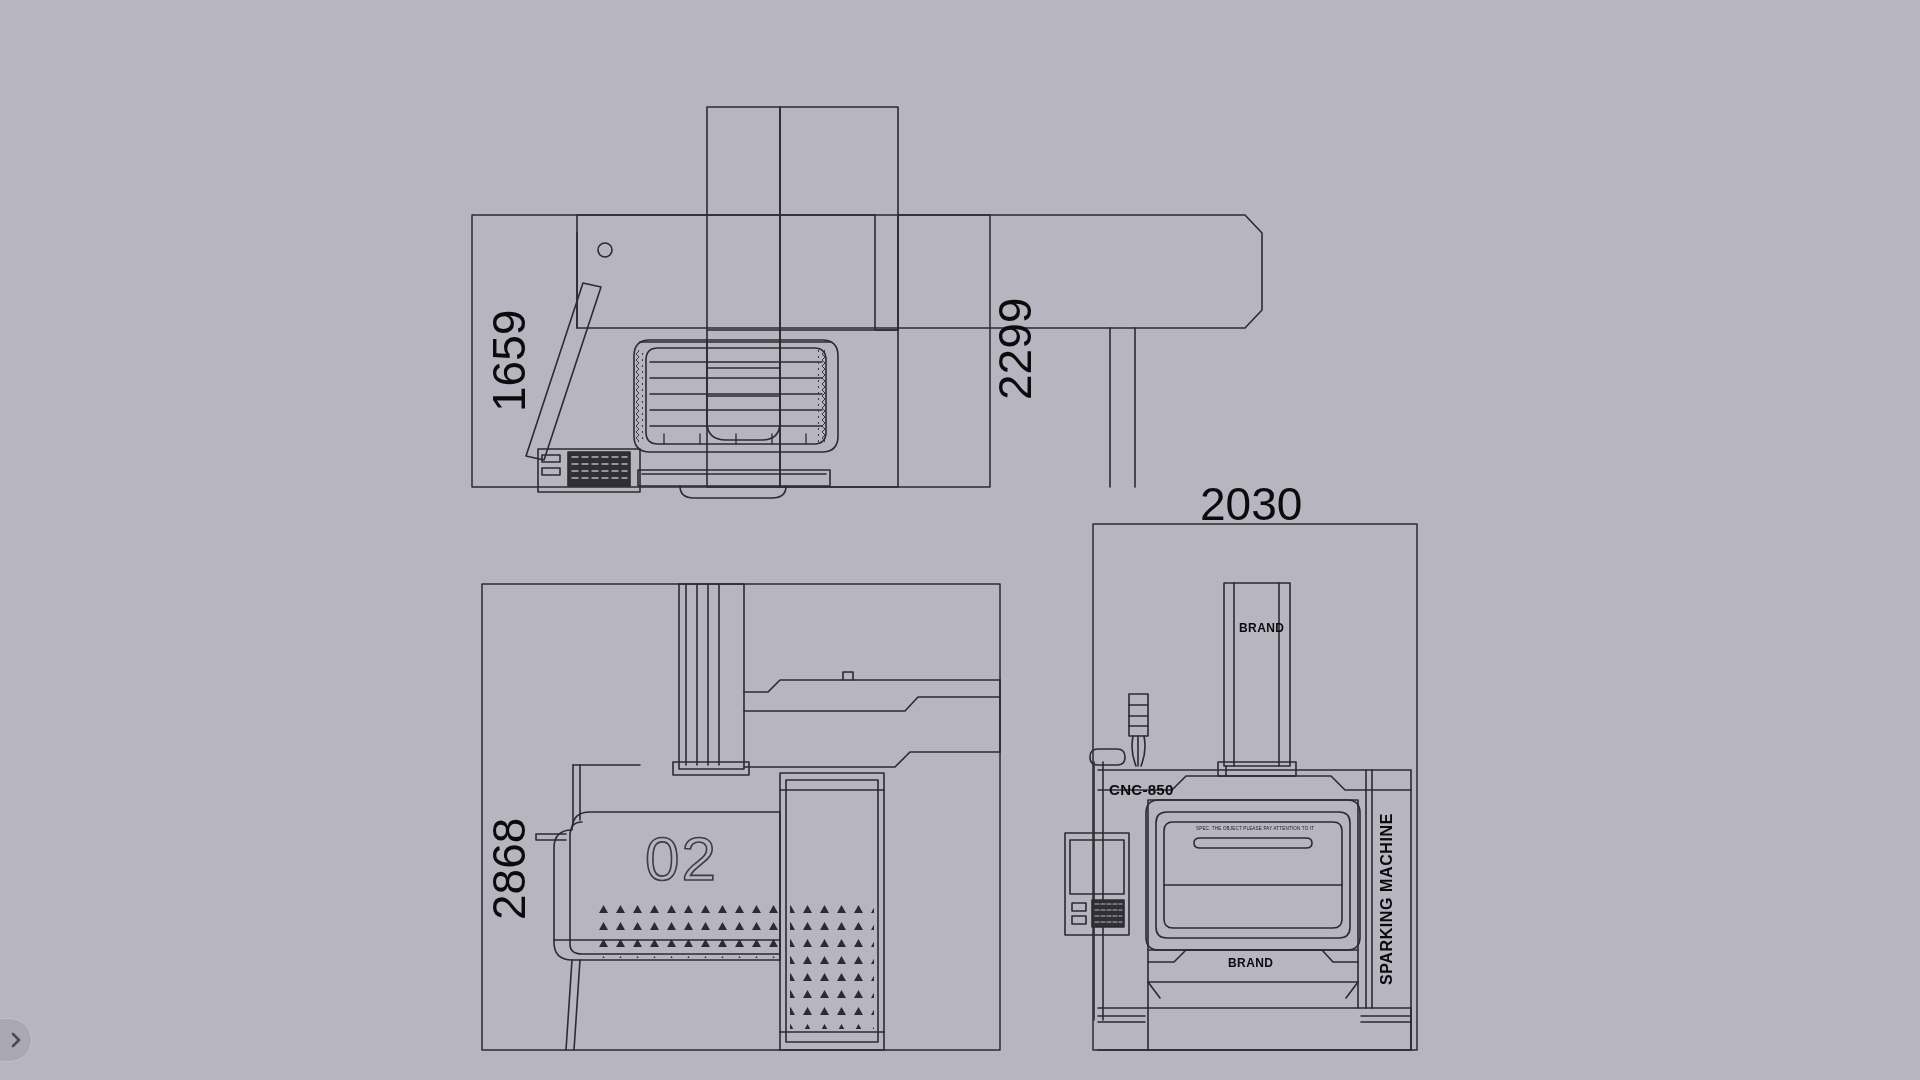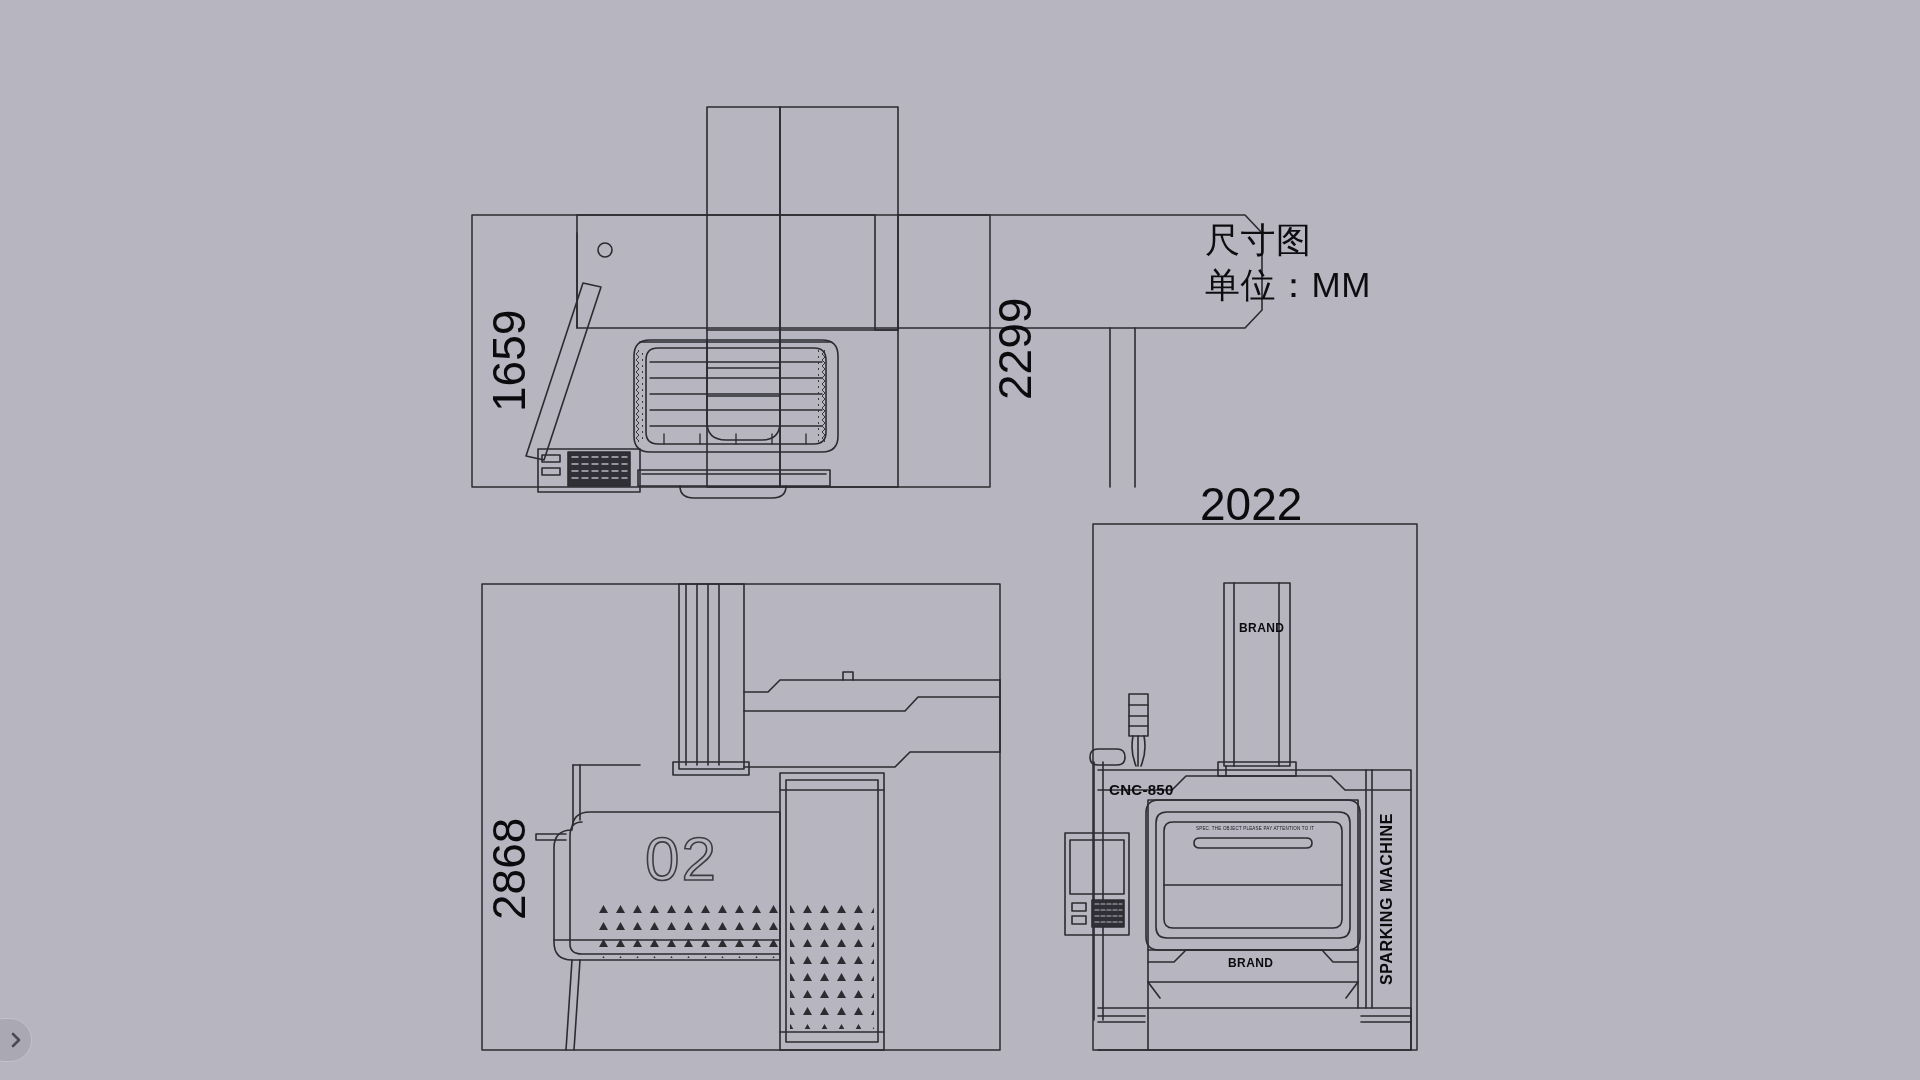--- a/index.html
+++ b/index.html
@@ -313,26 +313,22 @@
 
     <text x="645" y="880" font-size="62" font-weight="400" fill="none" stroke="#3c3c42" stroke-width="1.6" font-family="Liberation Sans, sans-serif" letter-spacing="2">02</text>
   </svg>
 
   <div class="dim vert" style="left:482px; top:412px;">1659</div>
 
   <div class="dim vert" style="left:988px; top:400px;">2299</div>
 
   <div class="dim vert" style="left:482px; top:920px;">2868</div>
 
-  <div class="dim" style="left:1200px; top:477px;">2022</div>
-
-  <div class="title-block">
-    <div class="tline">尺寸图</div>
-    <div class="tline">单位：MM</div>
-  </div>
+  <div class="dim" style="left:1200px; top:477px;">2030</div>
+
 
   <div class="edge-tab">
     <svg width="14" height="18" viewBox="0 0 14 18">
       <path d="M3 3 L9 9 L3 15" fill="none" stroke="#4a4a52" stroke-width="2.6" stroke-linecap="round" stroke-linejoin="round"></path>
     </svg>
   </div>
 
 </div>
 
 </body></html>

